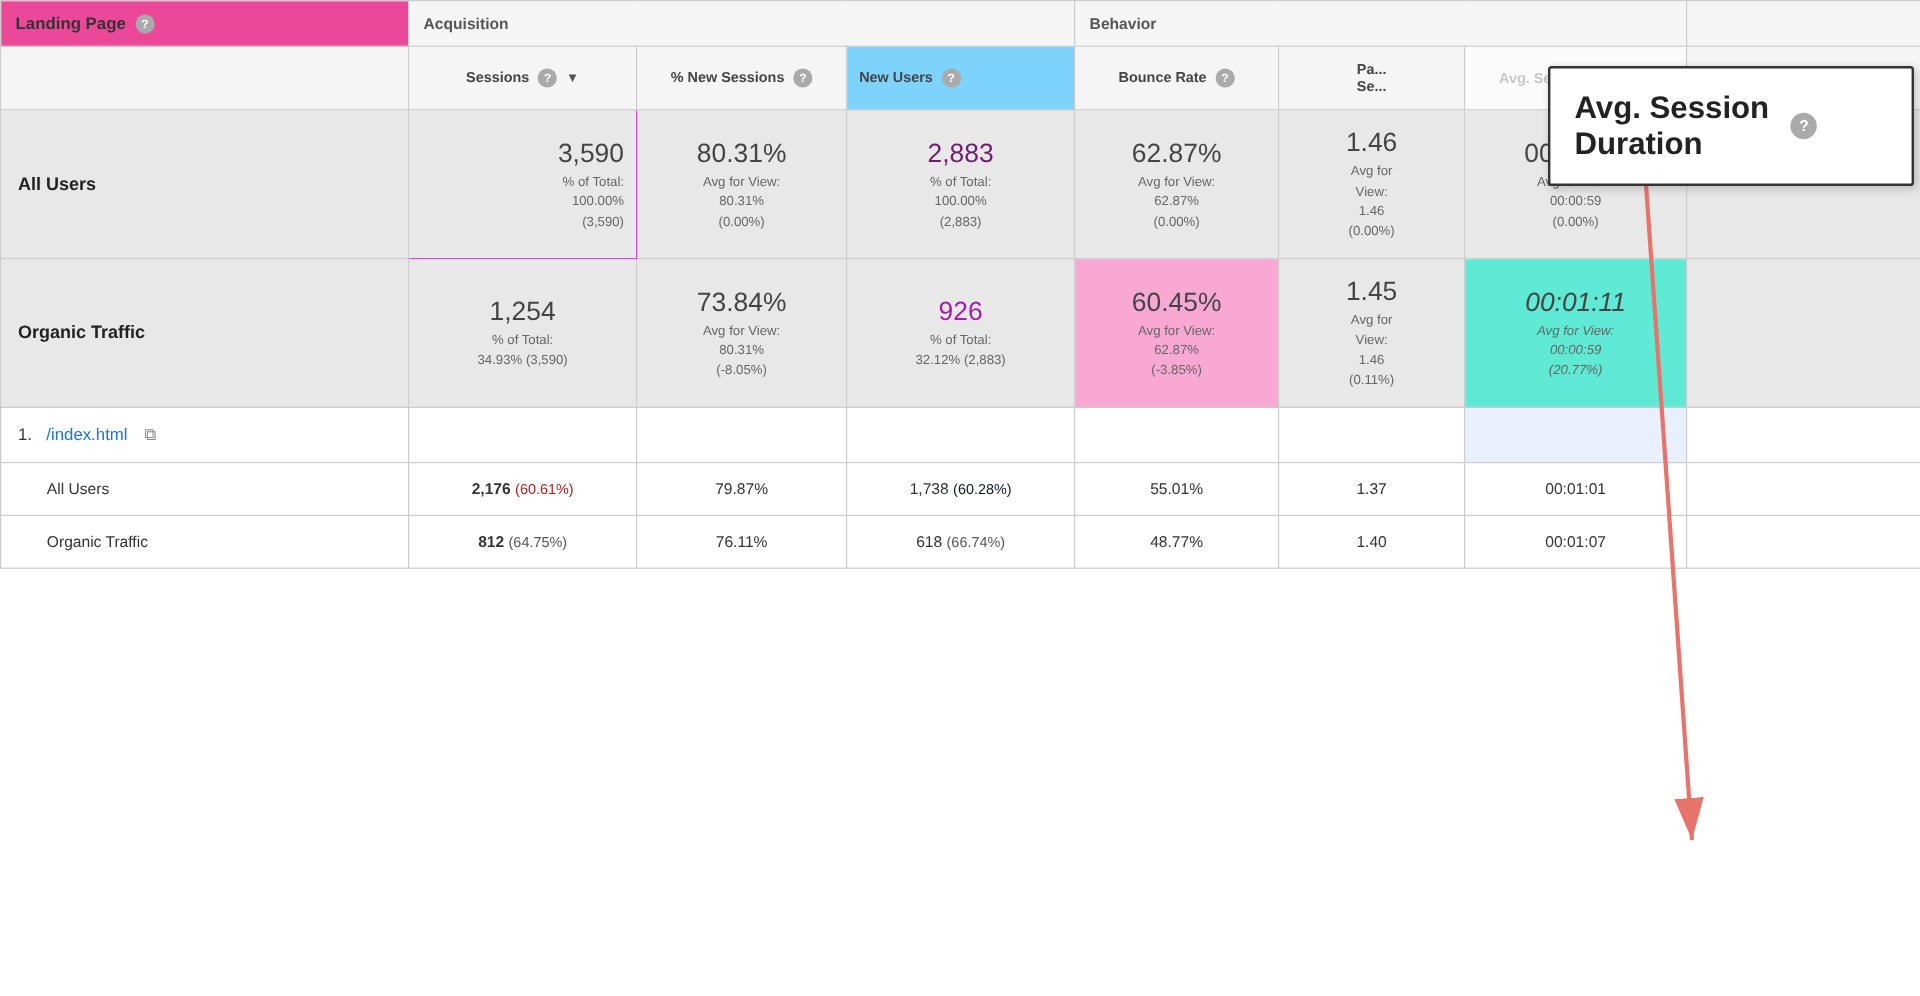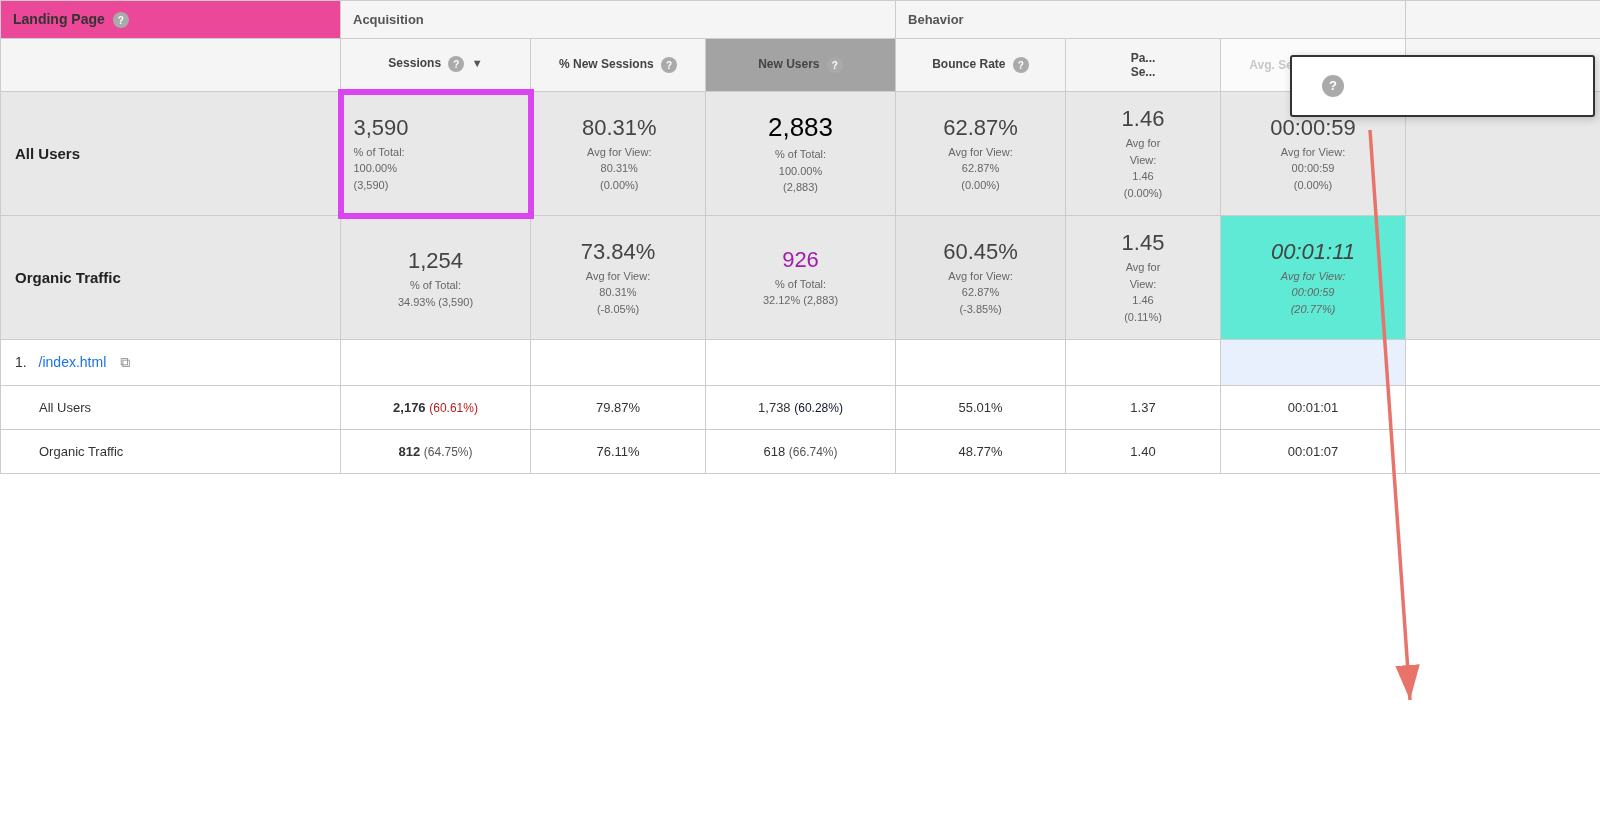--- a/index.html
+++ b/index.html
@@ -201,21 +201,21 @@
         <th style="background:#f5f5f5; border:1px solid #ccc; padding:10px 12px;"></th>
         <th style="background:#f5f5f5; border:1px solid #ccc; padding:12px 10px; text-align:center; font-size:12px; color:#444; cursor:pointer;">
           <span>Sessions</span>
           <span class="help-icon">?</span>
           <span class="sort-icon">▼</span>
         </th>
         <th style="background:#f5f5f5; border:1px solid #ccc; padding:12px 10px; text-align:center; font-size:12px; color:#444; cursor:pointer;">
           <span>% New Sessions</span>
           <span class="help-icon">?</span>
         </th>
-        <th style="background:#a3a3a3; border:1px solid #ccc; padding:12px 10px; text-align:center; font-size:12px; color:#444; cursor:pointer;">
+        <th style="background:#7dd3fc; border:1px solid #ccc; padding:12px 10px; text-align:left; font-size:12px; color:#444; cursor:pointer;">
           <span>New Users</span>
           <span class="help-icon">?</span>
         </th>
         <th style="background:#f5f5f5; border:1px solid #ccc; padding:12px 10px; text-align:center; font-size:12px; color:#444; cursor:pointer;">
           <span>Bounce Rate</span>
           <span class="help-icon">?</span>
         </th>
         <th style="background:#f5f5f5; border:1px solid #ccc; padding:12px 10px; text-align:center; font-size:12px; color:#444; cursor:pointer;">
           <span>Pa...<br>Se...</span>
         </th>
@@ -224,34 +224,34 @@
         </th>
         <th style="background:#f5f5f5; border:1px solid #ccc;"></th>
       </tr>
     </thead>
     <tbody>
 
       <tr class="segment-row">
         <td class="segment-label" style="background:#e8e8e8; border:1px solid #ccc; padding:18px 14px; font-weight:bold; font-size:15px; color:#222;">
           <span>All Users</span>
         </td>
-        <td class="metric-cell" style="background:#e8e8e8; border:6px solid #d946ef; padding:14px 10px; text-align:left;">
+        <td class="metric-cell" style="background:#e8e8e8; border:1px solid #d946ef; padding:14px 10px; text-align:right;">
           <span class="metric-main" style="font-size:22px; color:#444;">3,590</span>
           <span class="metric-sub" style="font-size:11px; color:#666; white-space:pre-line;">% of Total:
 100.00%
 (3,590)</span>
         </td>
         <td class="metric-cell" style="background:#e8e8e8; border:1px solid #ccc; padding:14px 10px; text-align:center;">
           <span class="metric-main" style="font-size:22px; color:#444;">80.31%</span>
           <span class="metric-sub" style="font-size:11px; color:#666; white-space:pre-line;">Avg for View:
 80.31%
 (0.00%)</span>
         </td>
         <td class="metric-cell" style="background:#e8e8e8; border:1px solid #ccc; padding:14px 10px; text-align:center;">
-          <span class="metric-main" style="font-size:26px; color:#000000;">2,883</span>
+          <span class="metric-main" style="font-size:22px; color:#701a75;">2,883</span>
           <span class="metric-sub" style="font-size:11px; color:#666; white-space:pre-line;">% of Total:
 100.00%
 (2,883)</span>
         </td>
         <td class="metric-cell" style="background:#e8e8e8; border:1px solid #ccc; padding:14px 10px; text-align:center;">
           <span class="metric-main" style="font-size:22px; color:#444;">62.87%</span>
           <span class="metric-sub" style="font-size:11px; color:#666; white-space:pre-line;">Avg for View:
 62.87%
 (0.00%)</span>
         </td>
@@ -284,21 +284,21 @@
           <span class="metric-main" style="font-size:22px; color:#444;">73.84%</span>
           <span class="metric-sub" style="font-size:11px; color:#666; white-space:pre-line;">Avg for View:
 80.31%
 (-8.05%)</span>
         </td>
         <td class="metric-cell" style="background:#e8e8e8; border:1px solid #ccc; padding:14px 10px; text-align:center;">
           <span class="metric-main" style="font-size:22px; color:#a21caf;">926</span>
           <span class="metric-sub" style="font-size:11px; color:#666; white-space:pre-line;">% of Total:
 32.12% (2,883)</span>
         </td>
-        <td class="metric-cell" style="background:#e5e5e5; border:1px solid #ccc; padding:14px 10px; text-align:center;">
+        <td class="metric-cell" style="background:#f9a8d4; border:1px solid #ccc; padding:14px 10px; text-align:center;">
           <span class="metric-main" style="font-size:22px; color:#444;">60.45%</span>
           <span class="metric-sub" style="font-size:11px; color:#666; white-space:pre-line;">Avg for View:
 62.87%
 (-3.85%)</span>
         </td>
         <td class="metric-cell" style="background:#e8e8e8; border:1px solid #ccc; padding:14px 10px; text-align:center;">
           <span class="metric-main" style="font-size:22px; color:#444;">1.45</span>
           <span class="metric-sub" style="font-size:11px; color:#666; white-space:pre-line;">Avg for
 View:
 1.46
@@ -379,20 +379,24 @@
         <td style="background:#fff; border:1px solid #ccc; padding:14px 10px; text-align:center;">
           <span>00:01:07</span>
         </td>
         <td style="background:#fff; border:1px solid #ccc;"></td>
       </tr>
     </tbody>
   </table>
 
   <div class="tooltip-box" style="top:55px; right:5px; width:305px;">
     <div class="tooltip-title">
+      <div>
+        <span style="font-size:26px; font-weight:bold; display:block; line-height:1.15;">Avg. Session</span>
+        <span style="font-size:26px; font-weight:bold; display:block; line-height:1.15;">Duration</span>
+      </div>
       <span class="tooltip-help" style="align-self:center; margin-left:10px;">?</span>
     </div>
   </div>
 
   <svg class="arrow-overlay" xmlns="http://www.w3.org/2000/svg" style="position:absolute; top:0; left:0; width:1600px; height:830px; pointer-events:none; z-index:50;">
     <defs>
       <marker id="arrowhead" markerWidth="10" markerHeight="7" refX="10" refY="3.5" orient="auto">
         <polygon points="0 0, 10 3.5, 0 7" fill="#e8736a"></polygon>
       </marker>
     </defs>

